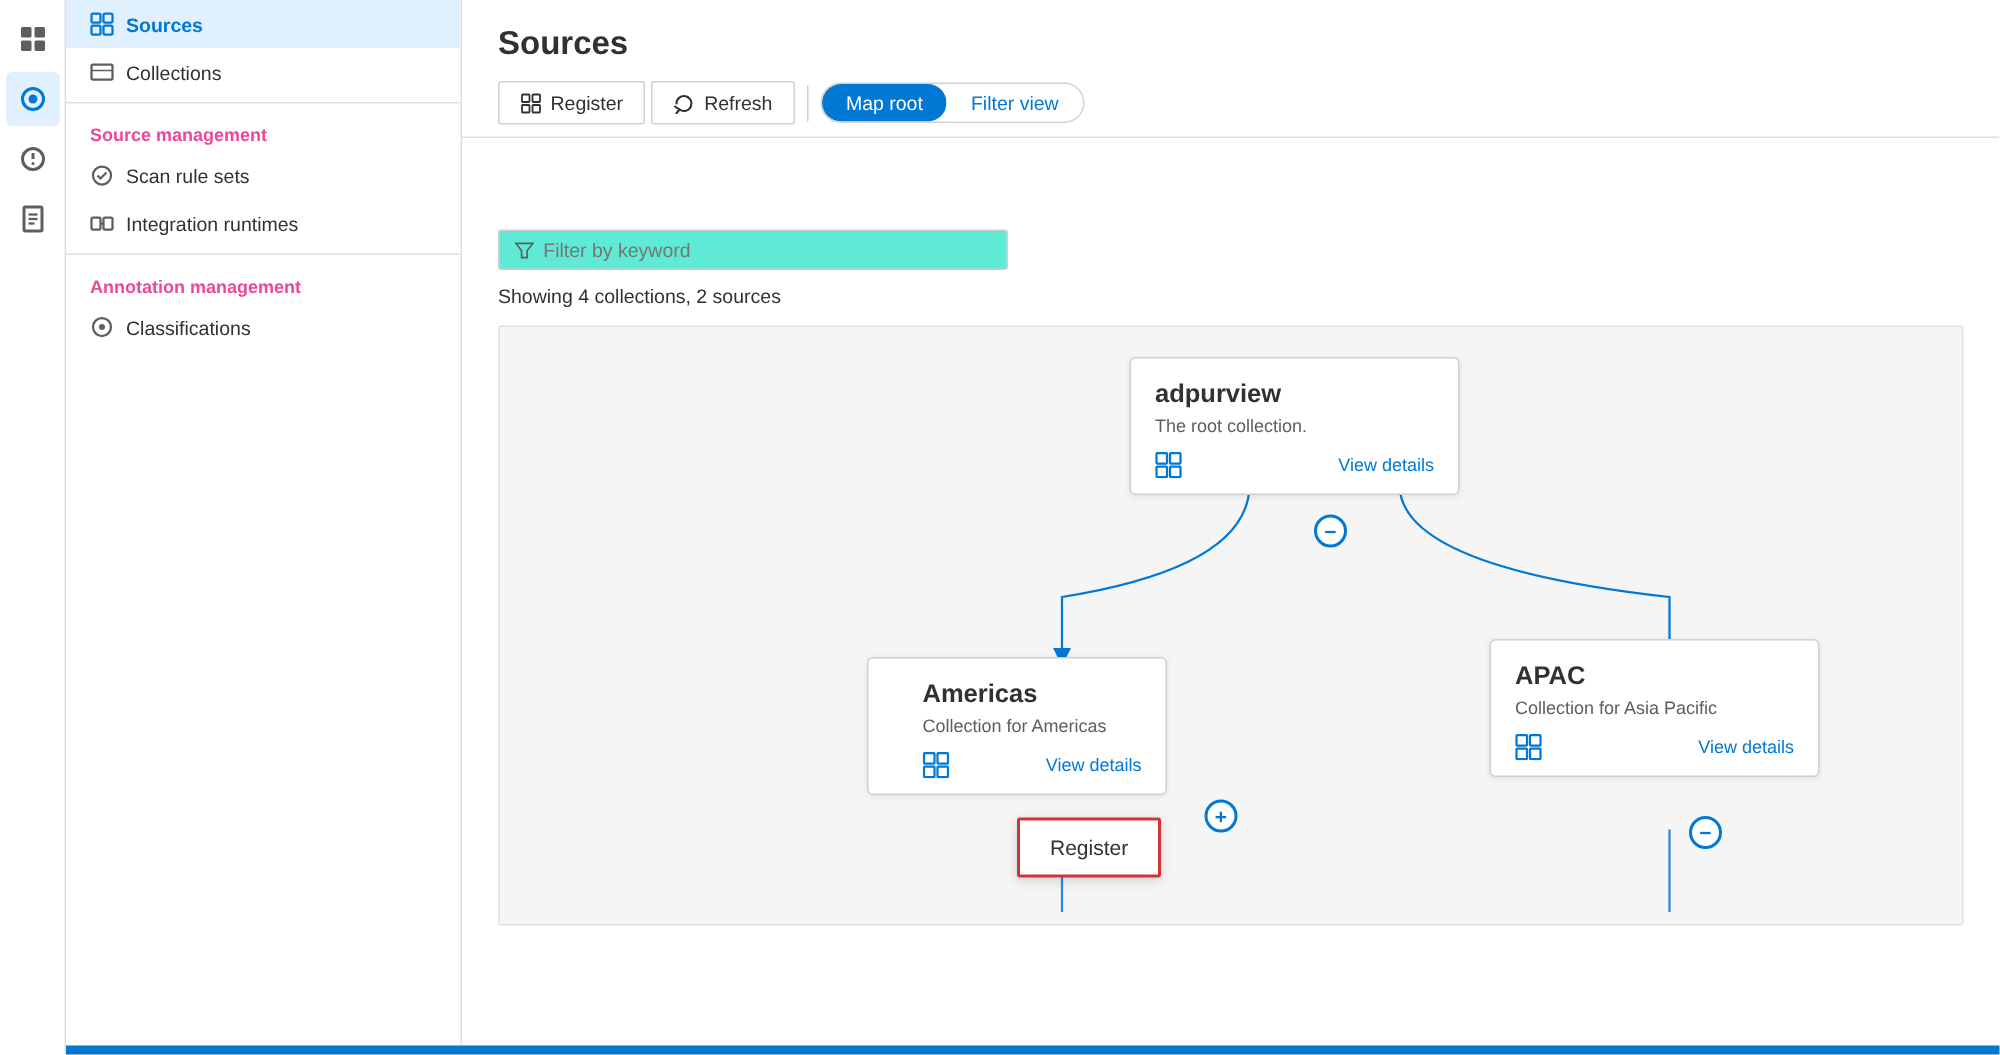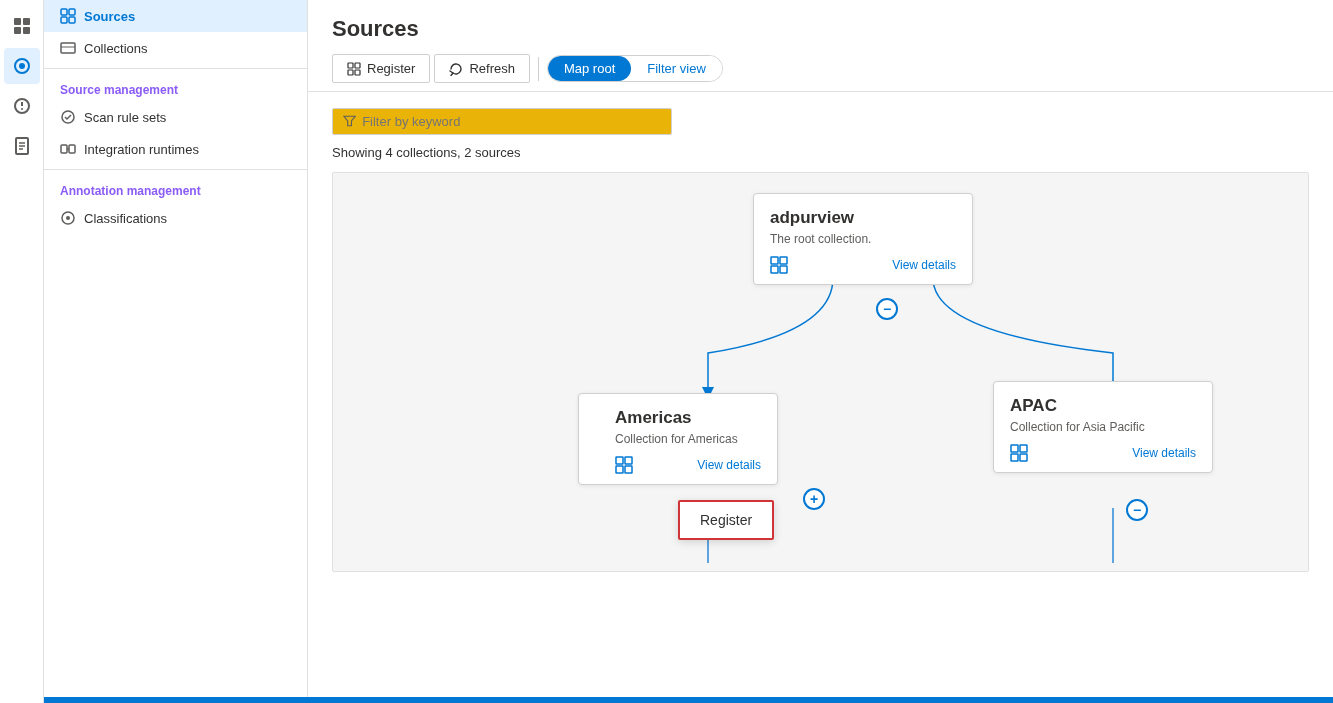--- a/index.html
+++ b/index.html
@@ -45,21 +45,21 @@
       padding: 8px 16px;
       cursor: pointer;
       color: #323130;
       font-size: 13px;
     }
     .sidebar-item.active { background: #e1f0ff; color: #0078d4; font-weight: 600; }
     .sidebar-section-header {
       padding: 10px 16px 4px 16px;
       font-size: 12px;
       font-weight: 600;
-      color: #8b5cf6;
+      color: #ec4899;
       text-transform: none;
     }
     .sidebar-divider {
       height: 1px;
       background: #e0e0e0;
       margin: 4px 0;
     }
 
     
     .main {
@@ -128,27 +128,28 @@
       overflow: auto;
     }
     .filter-bar {
       display: flex;
       align-items: center;
       gap: 8px;
       margin-bottom: 10px;
     }
     .filter-input {
       display: flex;
-      align-items: flex-start;
+      align-items: center;
       gap: 6px;
       border: 1px solid #d2d0ce;
       border-radius: 2px;
       padding: 5px 10px;
       width: 340px;
-      background: #eab308;
+      background: #5eead4;
+      margin-top: 45px;
     }
     .filter-input input {
       border: none;
       outline: none;
       font-size: 13px;
       color: #605e5c;
       width: 100%;
       background: transparent;
     }
     .showing-text {

